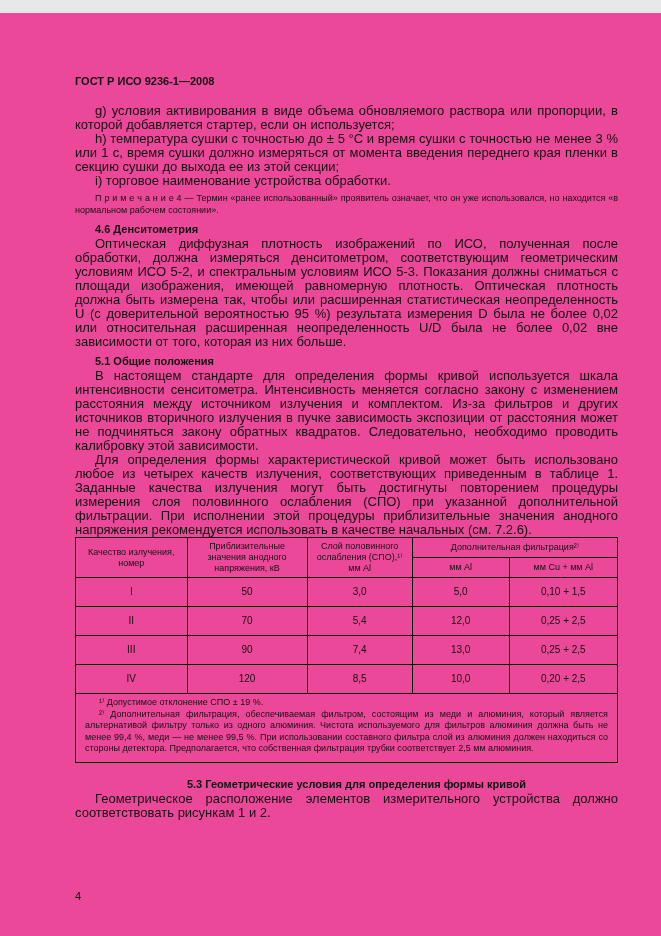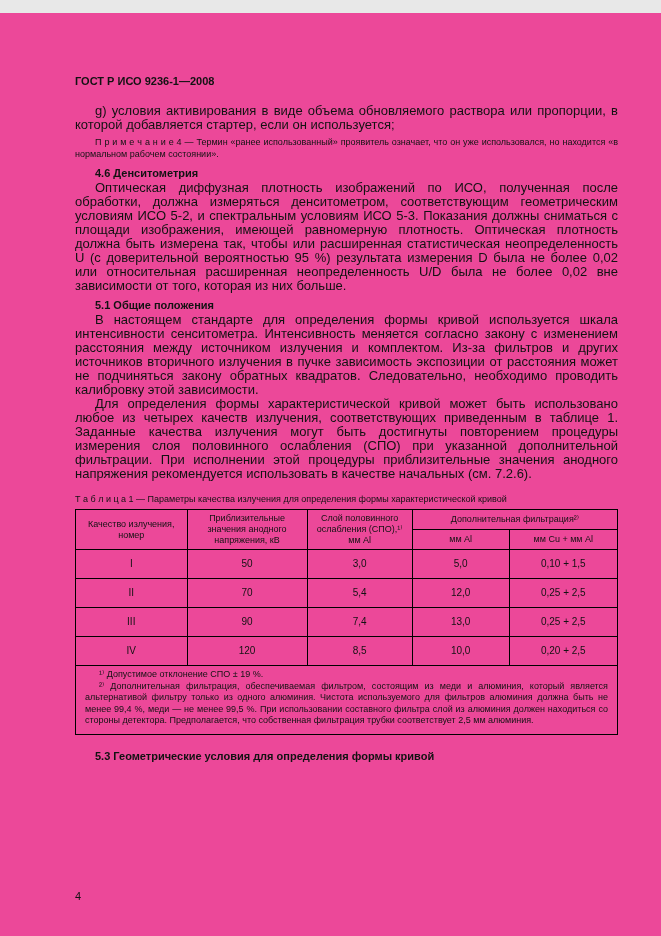--- a/index.html
+++ b/index.html
@@ -20,44 +20,45 @@
   .note{font-size:9px;line-height:11.5px;text-align:justify;text-indent:20px;margin:5px 0 6px;}
   .subheading{font-size:11px;line-height:14px;font-weight:bold;text-indent:20px;margin:5px 0 1px;}
   .section-title{font-size:13.5px;line-height:17px;font-weight:bold;margin:19px 0 13px;padding-left:20px;}
   .table-caption{font-size:9px;line-height:11px;margin:13px 0 4px;text-indent:0;}
   table.t1{width:100%;border-collapse:collapse;border:1.5px solid #000;table-layout:fixed;}
   .t1 th,.t1 td{border:1px solid #000;font-weight:normal;}
   .t1 thead th{font-size:9px;line-height:11px;text-align:center;vertical-align:middle;padding:3px 5px;}
   .t1 td.data{font-size:10px;line-height:12px;text-align:center;vertical-align:middle;height:24px;padding:2px 4px;}
   .t1 .fn-cell{padding:3px 9px 7px;vertical-align:top;}
   .fn{font-size:9px;line-height:11.5px;text-align:justify;text-indent:14px;}
-  .h53{margin-top:14px;}
+  .h53{margin-top:14px;text-align:center;}
   .page-number{position:absolute;left:75px;bottom:47px;font-size:11px;}
 </style>
 </head>
 <body>
 
 <div class="page">
 
   <div class="doc-header">ГОСТ Р ИСО 9236-1—2008</div>
 
   <p class="body">g) условия активирования в виде объема обновляемого раствора или пропорции, в которой добавляется стартер, если он используется;</p>
+  <p class="body">h) температура сушки с точностью до ± 5 °С и время сушки с точностью не менее 3 % или 1 с, время сушки должно измеряться от момента введения переднего края пленки в секцию сушки до выхода ее из этой секции;</p>
+  <p class="body">i) торговое наименование устройства обработки.</p>
 
   <p class="note">П р и м е ч а н и е 4 — Термин «ранее использованный» проявитель означает, что он уже использовался, но находится «в нормальном рабочем состоянии».</p>
 
   <p class="subheading">4.6 Денситометрия</p>
   <p class="body">Оптическая диффузная плотность изображений по ИСО, полученная после обработки, должна измеряться денситометром, соответствующим геометрическим условиям ИСО 5-2, и спектральным условиям ИСО 5-3. Показания должны сниматься с площади изображения, имеющей равномерную плотность. Оптическая плотность должна быть измерена так, чтобы или расширенная статистическая неопределенность U (с доверительной вероятностью 95 %) результата измерения D была не более 0,02 или относительная расширенная неопределенность U/D была не более 0,02 вне зависимости от того, которая из них больше.</p>
 
 
   <p class="subheading">5.1 Общие положения</p>
   <p class="body">В настоящем стандарте для определения формы кривой используется шкала интенсивности сенситометра. Интенсивность меняется согласно закону с изменением расстояния между источником излучения и комплектом. Из-за фильтров и других источников вторичного излучения в пучке зависимость экспозиции от расстояния может не подчиняться закону обратных квадратов. Следовательно, необходимо проводить калибровку этой зависимости.</p>
 
   <p class="body">Для определения формы характеристической кривой может быть использовано любое из четырех качеств излучения, соответствующих приведенным в таблице 1. Заданные качества излучения могут быть достигнуты повторением процедуры измерения слоя половинного ослабления (СПО) при указанной дополнительной фильтрации. При исполнении этой процедуры приблизительные значения анодного напряжения рекомендуется использовать в качестве начальных (см. 7.2.6).</p>
 
-  <p class="table-caption">Т а б л и ц а  1 — Параметры качества излучения для определения формы характеристической кривой</p>
 
   <table class="t1">
     <colgroup>
       <col style="width:106px">
         <col style="width:114px">
         <col style="width:100px">
         <col style="width:92px">
         <col style="width:103px">
     </colgroup>
     <thead>
@@ -104,16 +105,17 @@
       <tr>
         <td class="fn-cell" colspan="5">
           <p class="fn">¹⁾ Допустимое отклонение СПО ± 19 %.</p>
           <p class="fn">²⁾ Дополнительная фильтрация, обеспечиваемая фильтром, состоящим из меди и алюминия, который является альтернативой фильтру только из одного алюминия. Чистота используемого для фильтров алюминия должна быть не менее 99,4 %, меди — не менее 99,5 %. При использовании составного фильтра слой из алюминия должен находиться со стороны детектора. Предполагается, что собственная фильтрация трубки соответствует 2,5 мм алюминия.</p>
         </td>
       </tr>
     </tbody>
   </table>
 
   <p class="subheading h53">5.3 Геометрические условия для определения формы кривой</p>
+  <p class="body">Геометрическое расположение элементов измерительного устройства должно соответствовать рисункам 1 и 2.</p>
 
   <div class="page-number">4</div>
 
 </div>
 
 </body></html>

